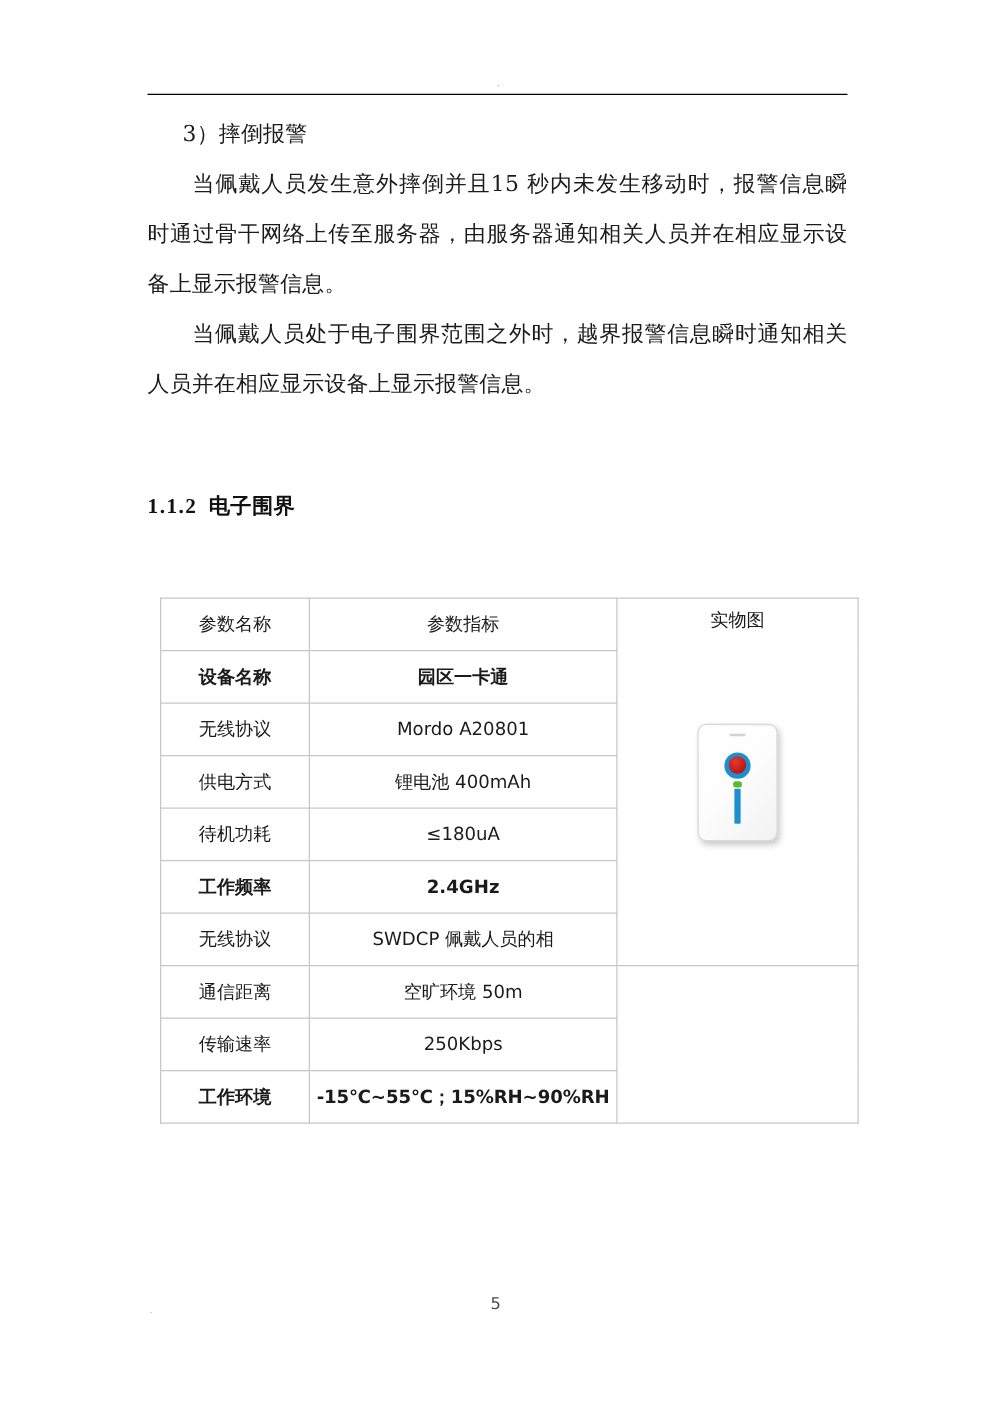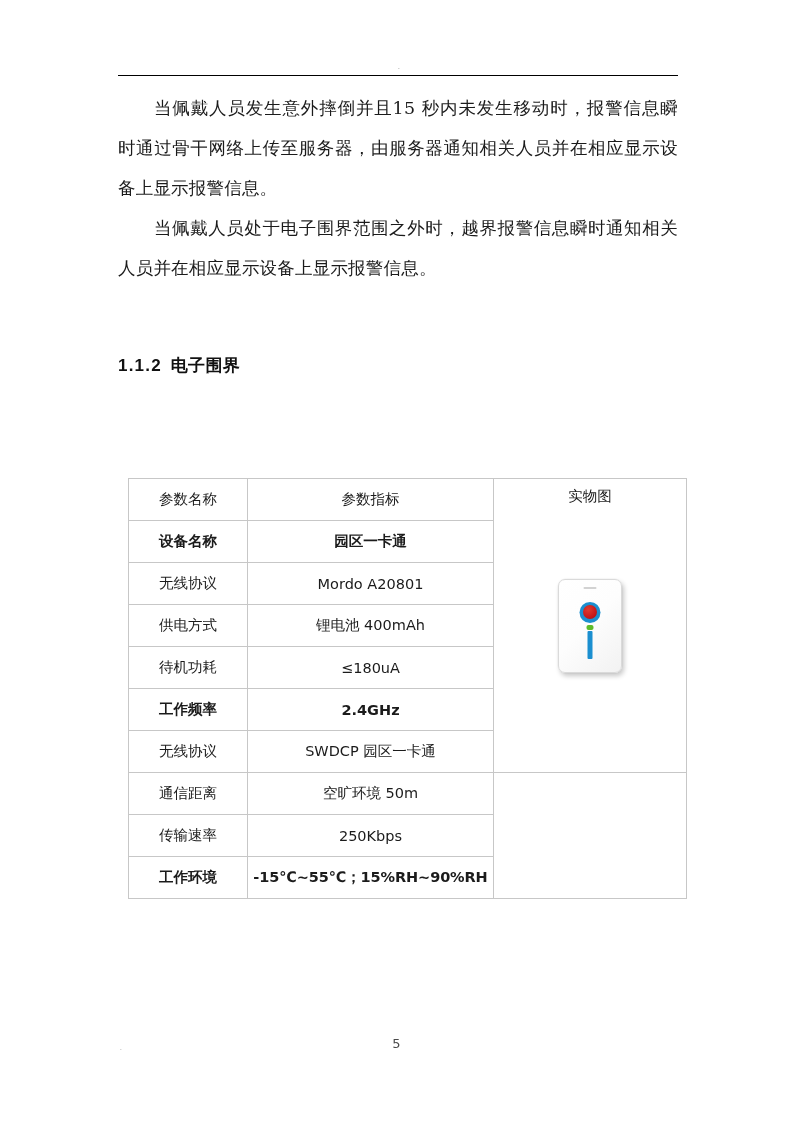--- a/index.html
+++ b/index.html
@@ -81,21 +81,21 @@
     font-size: 17px;
     font-weight: bold;
     line-height: 30px;
     color: #111111;
     font-family: "DejaVu Sans", "Liberation Sans", sans-serif;
     letter-spacing: 0.3px;
   }
   h2.heading .num {
     letter-spacing: 1.2px;
     margin-right: 9px;
-    font-family: Liberation Sans, sans-serif;
+    font-family: Liberation Serif, serif;
   }
 
   .gap-a { height: 62px; }
   .gap-c { height: 26px; }
 
   
   .table-wrap {
     position: absolute;
     left: 128px;
     top: 478px;
@@ -240,20 +240,21 @@
 
 <div class="page">
 
   <div class="header-zone">
     <div class="header-mark">.</div>
     <div class="header-rule"></div>
   </div>
 
   <div class="content">
 
+    <p class="para list-item"><span>3）</span><span>摔倒报警</span></p>
 
     <p class="para indent2">当佩戴人员发生意外摔倒并且15 秒内未发生移动时，报警信息瞬时通过骨干网络上传至服务器，由服务器通知相关人员并在相应显示设备上显示报警信息。</p>
 
 
     <p class="para indent2">当佩戴人员处于电子围界范围之外时，越界报警信息瞬时通知相关人员并在相应显示设备上显示报警信息。</p>
 
     <div class="gap-a"></div>
 
     <h2 class="heading"><span class="num">1.1.2</span><span>电子围界</span></h2>
 
@@ -299,21 +300,21 @@
           <td class="c-value no-bottom dark-top">≤180uA</td>
         </tr>
 
         <tr>
           <td class="c-name no-top">工作频率</td>
           <td class="c-value no-top">2.4GHz</td>
         </tr>
 
         <tr>
           <td class="c-name dark-bottom">无线协议</td>
-          <td class="c-value dark-bottom">SWDCP 园区一卡通</td>
+          <td class="c-value dark-bottom">SWDCP 佩戴人员的相</td>
         </tr>
 
         <tr>
           <td class="c-name dark-top">通信距离</td>
           <td class="c-value dark-top">空旷环境 50m</td>
           <td class="c-photo photo-blank" rowspan="3"></td>
         </tr>
 
         <tr>
           <td class="c-name no-bottom">传输速率</td>

